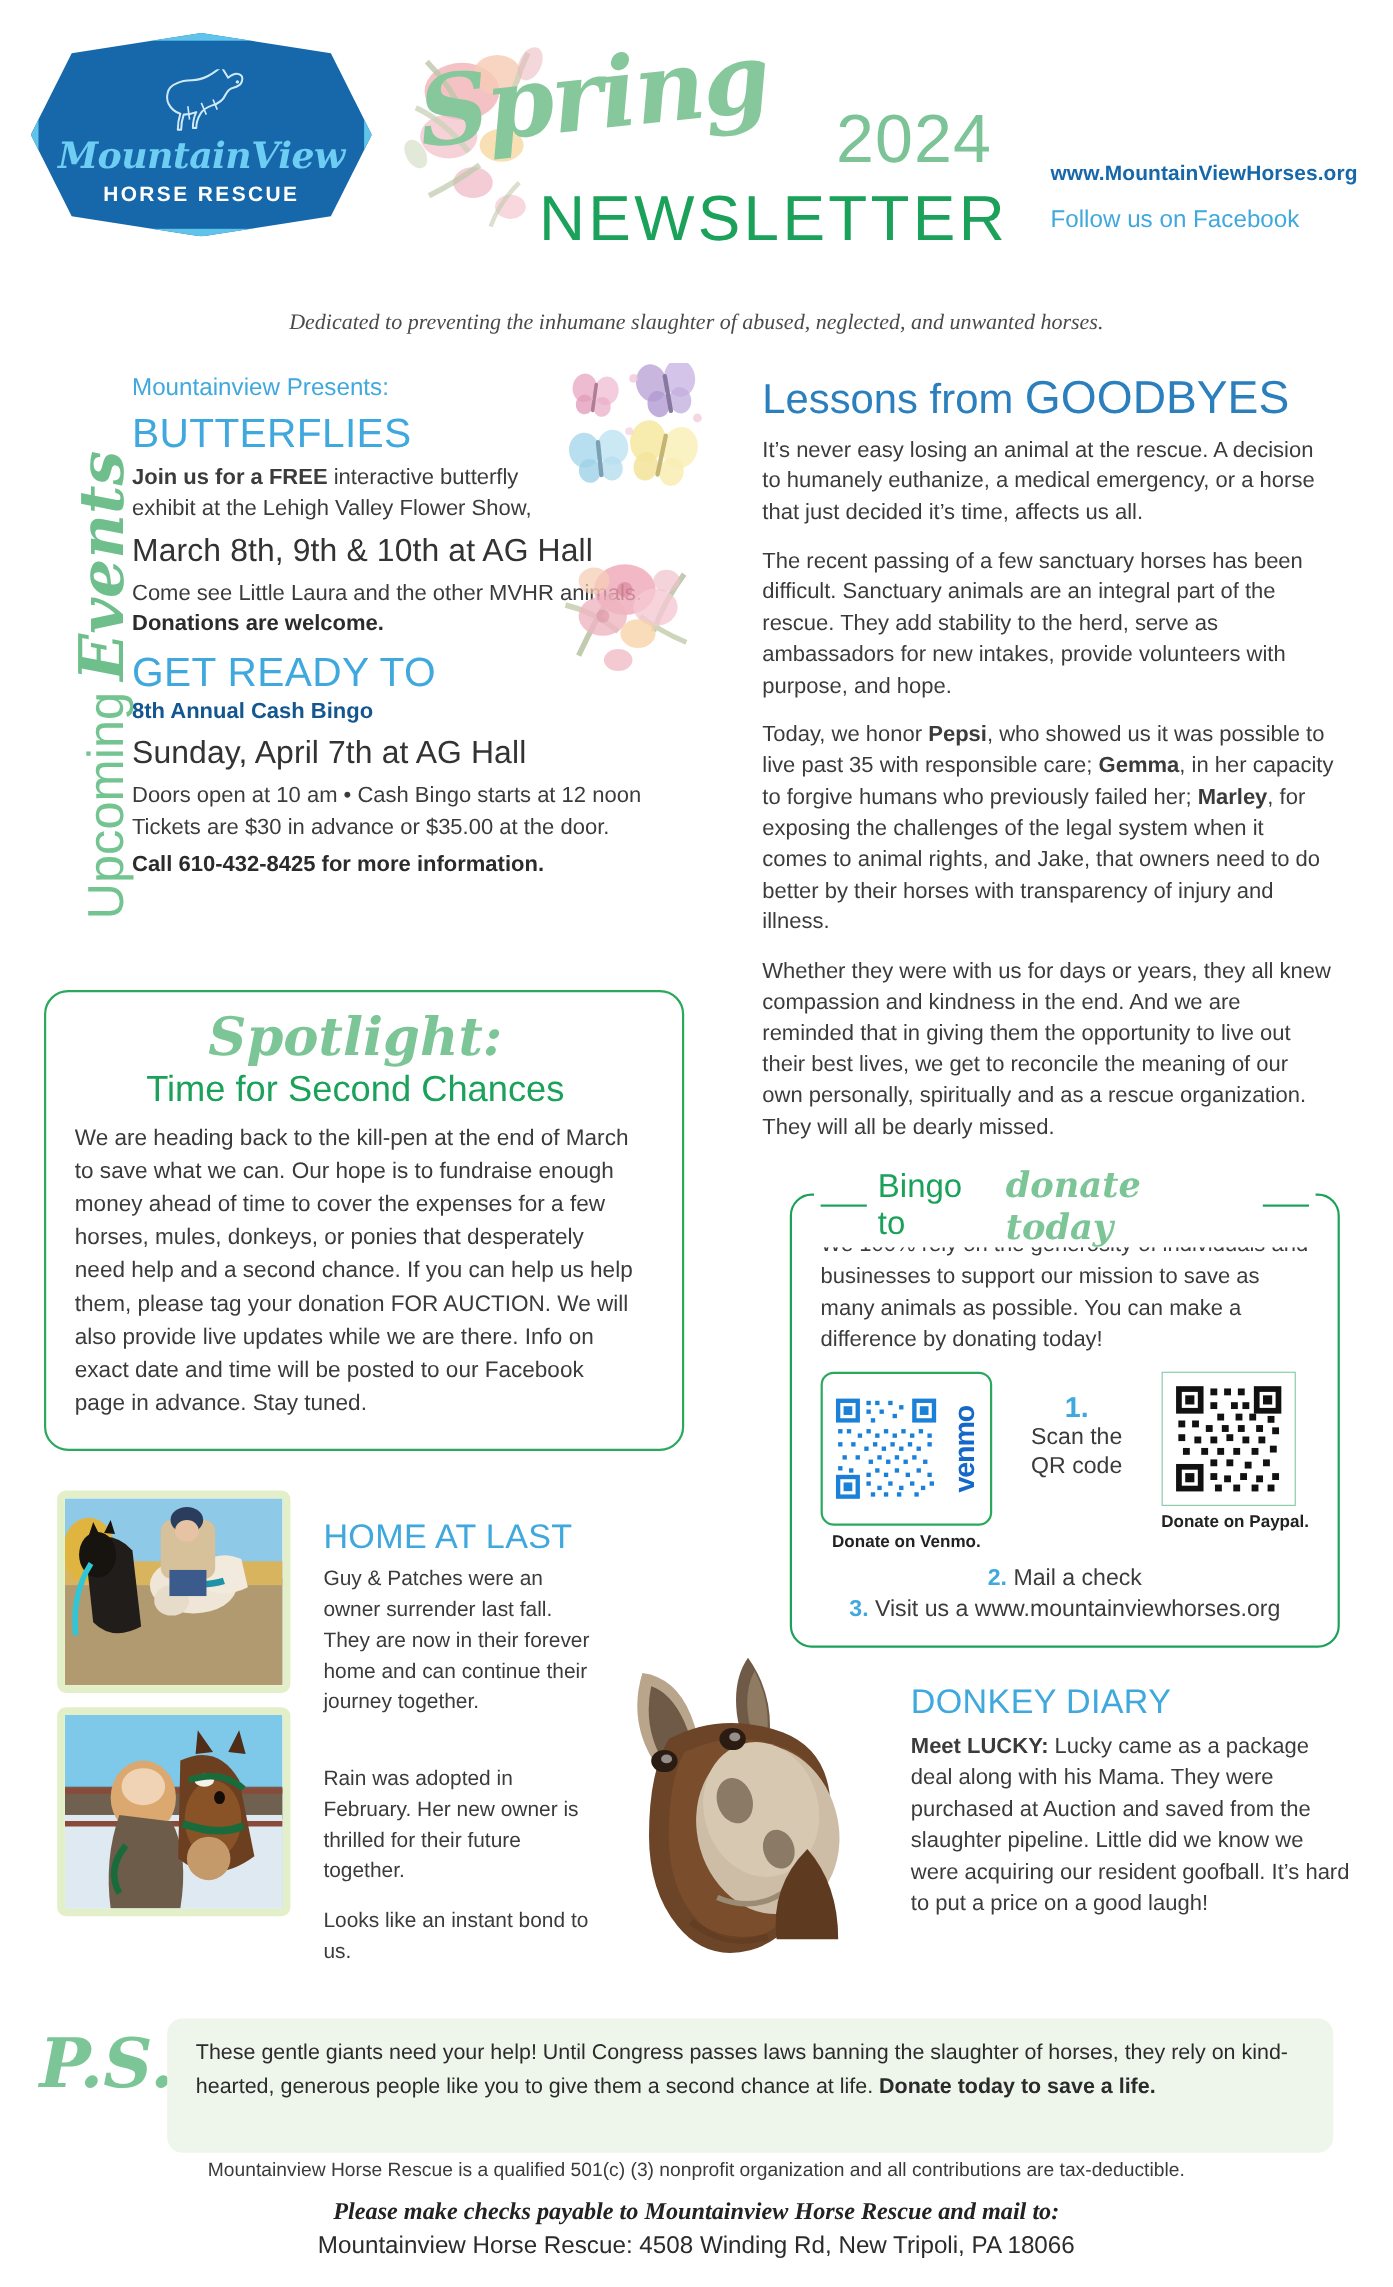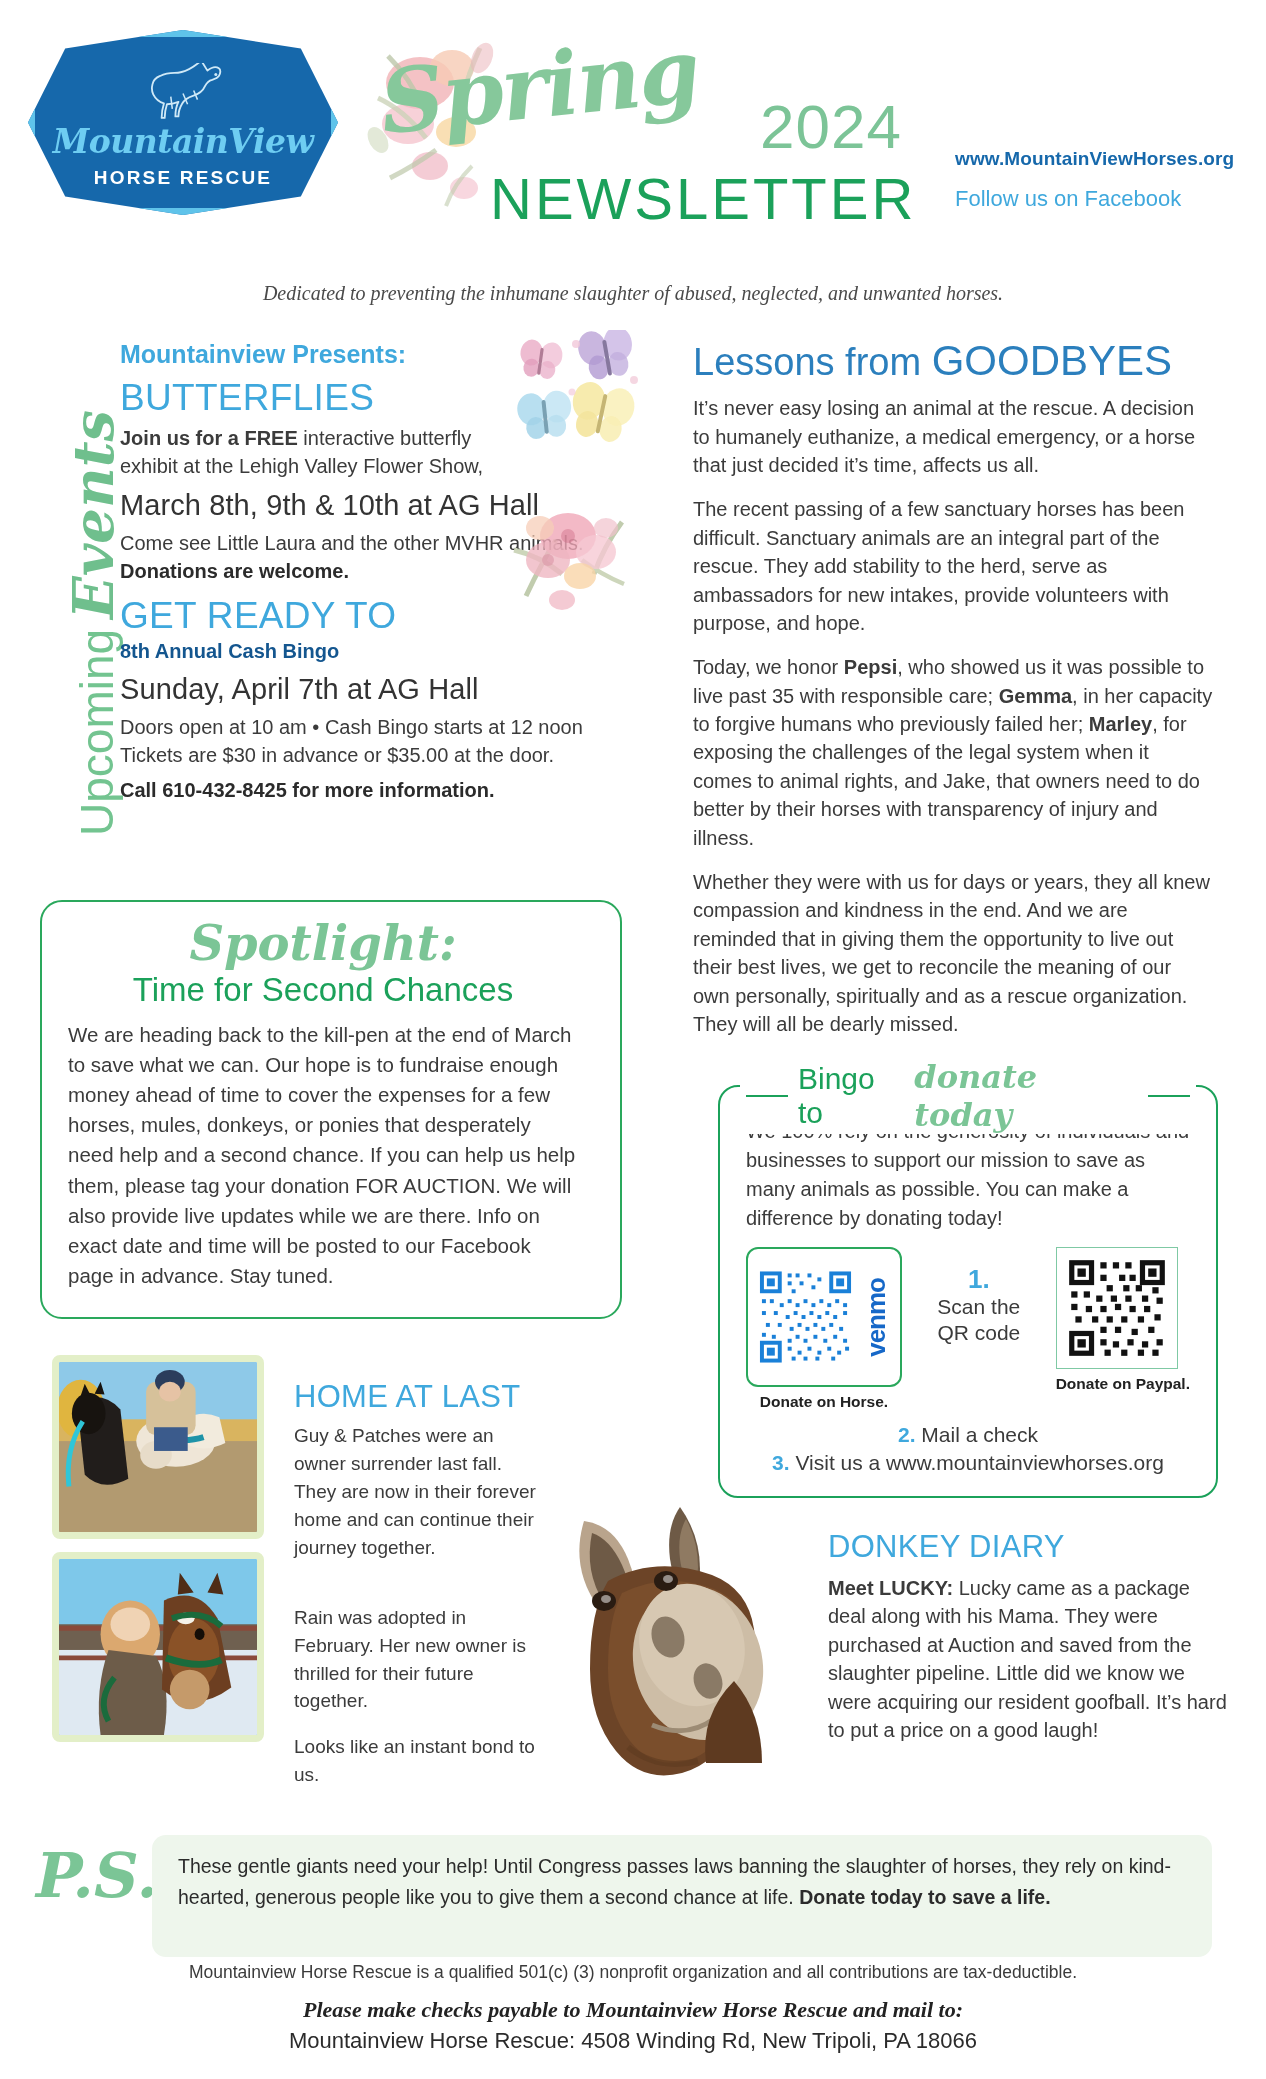--- a/index.html
+++ b/index.html
@@ -80,21 +80,21 @@
     transform-origin:left top;
     left:14px;top:496px;
     white-space:nowrap;
     display:flex;align-items:baseline;gap:10px;
   }
   .vert-up{font-size:46px;color:#73c490;font-weight:300;letter-spacing:0px;}
   .vert-ev{font-family:"DejaVu Serif", serif;font-style:italic;font-weight:700;font-size:56px;color:#6fbf8d;}
 
   .events-body{margin-left:68px;width:520px;position:relative;}
 
-  .kicker{font-size:25px;color:#3fa8dd;font-weight:700;line-height:1.3;}
+  .kicker{font-size:22px;color:#3fa8dd;font-weight:400;line-height:1.3;}
   .big-blue{font-size:37px;color:#3fa8dd;font-weight:300;line-height:1.12;letter-spacing:.3px;}
   .body-txt{font-size:20px;color:#3b3b3b;line-height:1.42;}
   .body-txt b{font-weight:700;}
   .big-dark{font-size:29px;color:#333;font-weight:300;line-height:1.25;letter-spacing:.1px;}
   .bold-line{font-size:20px;font-weight:700;color:#2b2b2b;line-height:1.4;}
   .navy-bold{font-size:20px;font-weight:700;color:#14568f;line-height:1.4;}
 
   .butterfly-art{position:absolute;right:-18px;top:-8px;width:150px;height:130px;}
   .flower-art{position:absolute;right:-6px;top:150px;width:140px;height:135px;}
 
@@ -424,21 +424,21 @@
                 <rect x="82" y="84" width="4" height="4"></rect>
                 <rect x="90" y="80" width="4" height="4"></rect>
               <rect x="36" y="90" width="4" height="4"></rect>
                 <rect x="48" y="90" width="4" height="4"></rect>
                 <rect x="60" y="90" width="4" height="4"></rect>
                 <rect x="76" y="90" width="4" height="4"></rect>
             </g>
           </svg>
           <div class="venmo-word">venmo</div>
         </div>
-        <div class="qr-cap">Donate on Horse.</div>
+        <div class="qr-cap">Donate on Venmo.</div>
       </div>
 
       <div class="scan-block">
         <div class="scan-num">1.</div>
         <div class="scan-txt">Scan the</div>
         <div class="scan-txt">QR code</div>
       </div>
 
       <div>
         <div class="qr-paypal">

